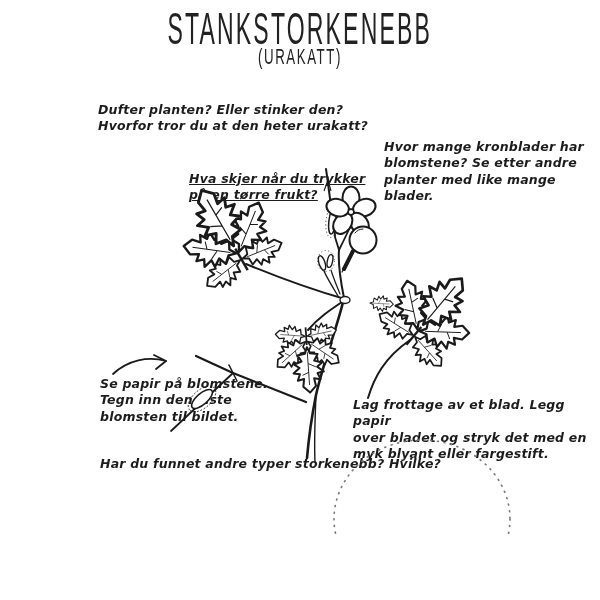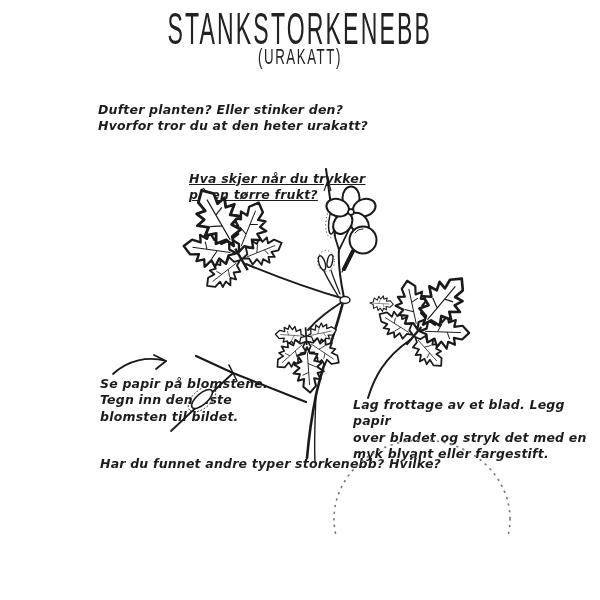--- a/index.html
+++ b/index.html
@@ -48,20 +48,24 @@
 
   <div class="header">
     <span class="title">STANKSTORKENEBB</span>
     <span class="subtitle">(URAKATT)</span>
   </div>
 
   <div class="prompt p-smell">Dufter planten? Eller stinker den?
 Hvorfor tror du at den heter urakatt?</div>
   <div class="prompt p-dryfruit">Hva skjer når du trykker
 på en tørre frukt?</div>
+  <div class="prompt p-petals">Hvor mange kronblader har
+blomstene? Se etter andre
+planter med like mange
+blader.</div>
   <div class="prompt p-drawflower">Se papir på blomstene.
 Tegn inn den siste
 blomsten til bildet.</div>
   <div class="prompt p-frottage">Lag frottage av et blad. Legg papir
 over bladet og stryk det med en
 myk blyant eller fargestift.</div>
   <div class="prompt p-othertypes">Har du funnet andre typer storkenebb? Hvilke?</div>
 
   <svg class="layer" width="600" height="600" viewBox="0 0 600 600" xmlns="http://www.w3.org/2000/svg" xmlns:xlink="http://www.w3.org/1999/xlink">
     <defs>

